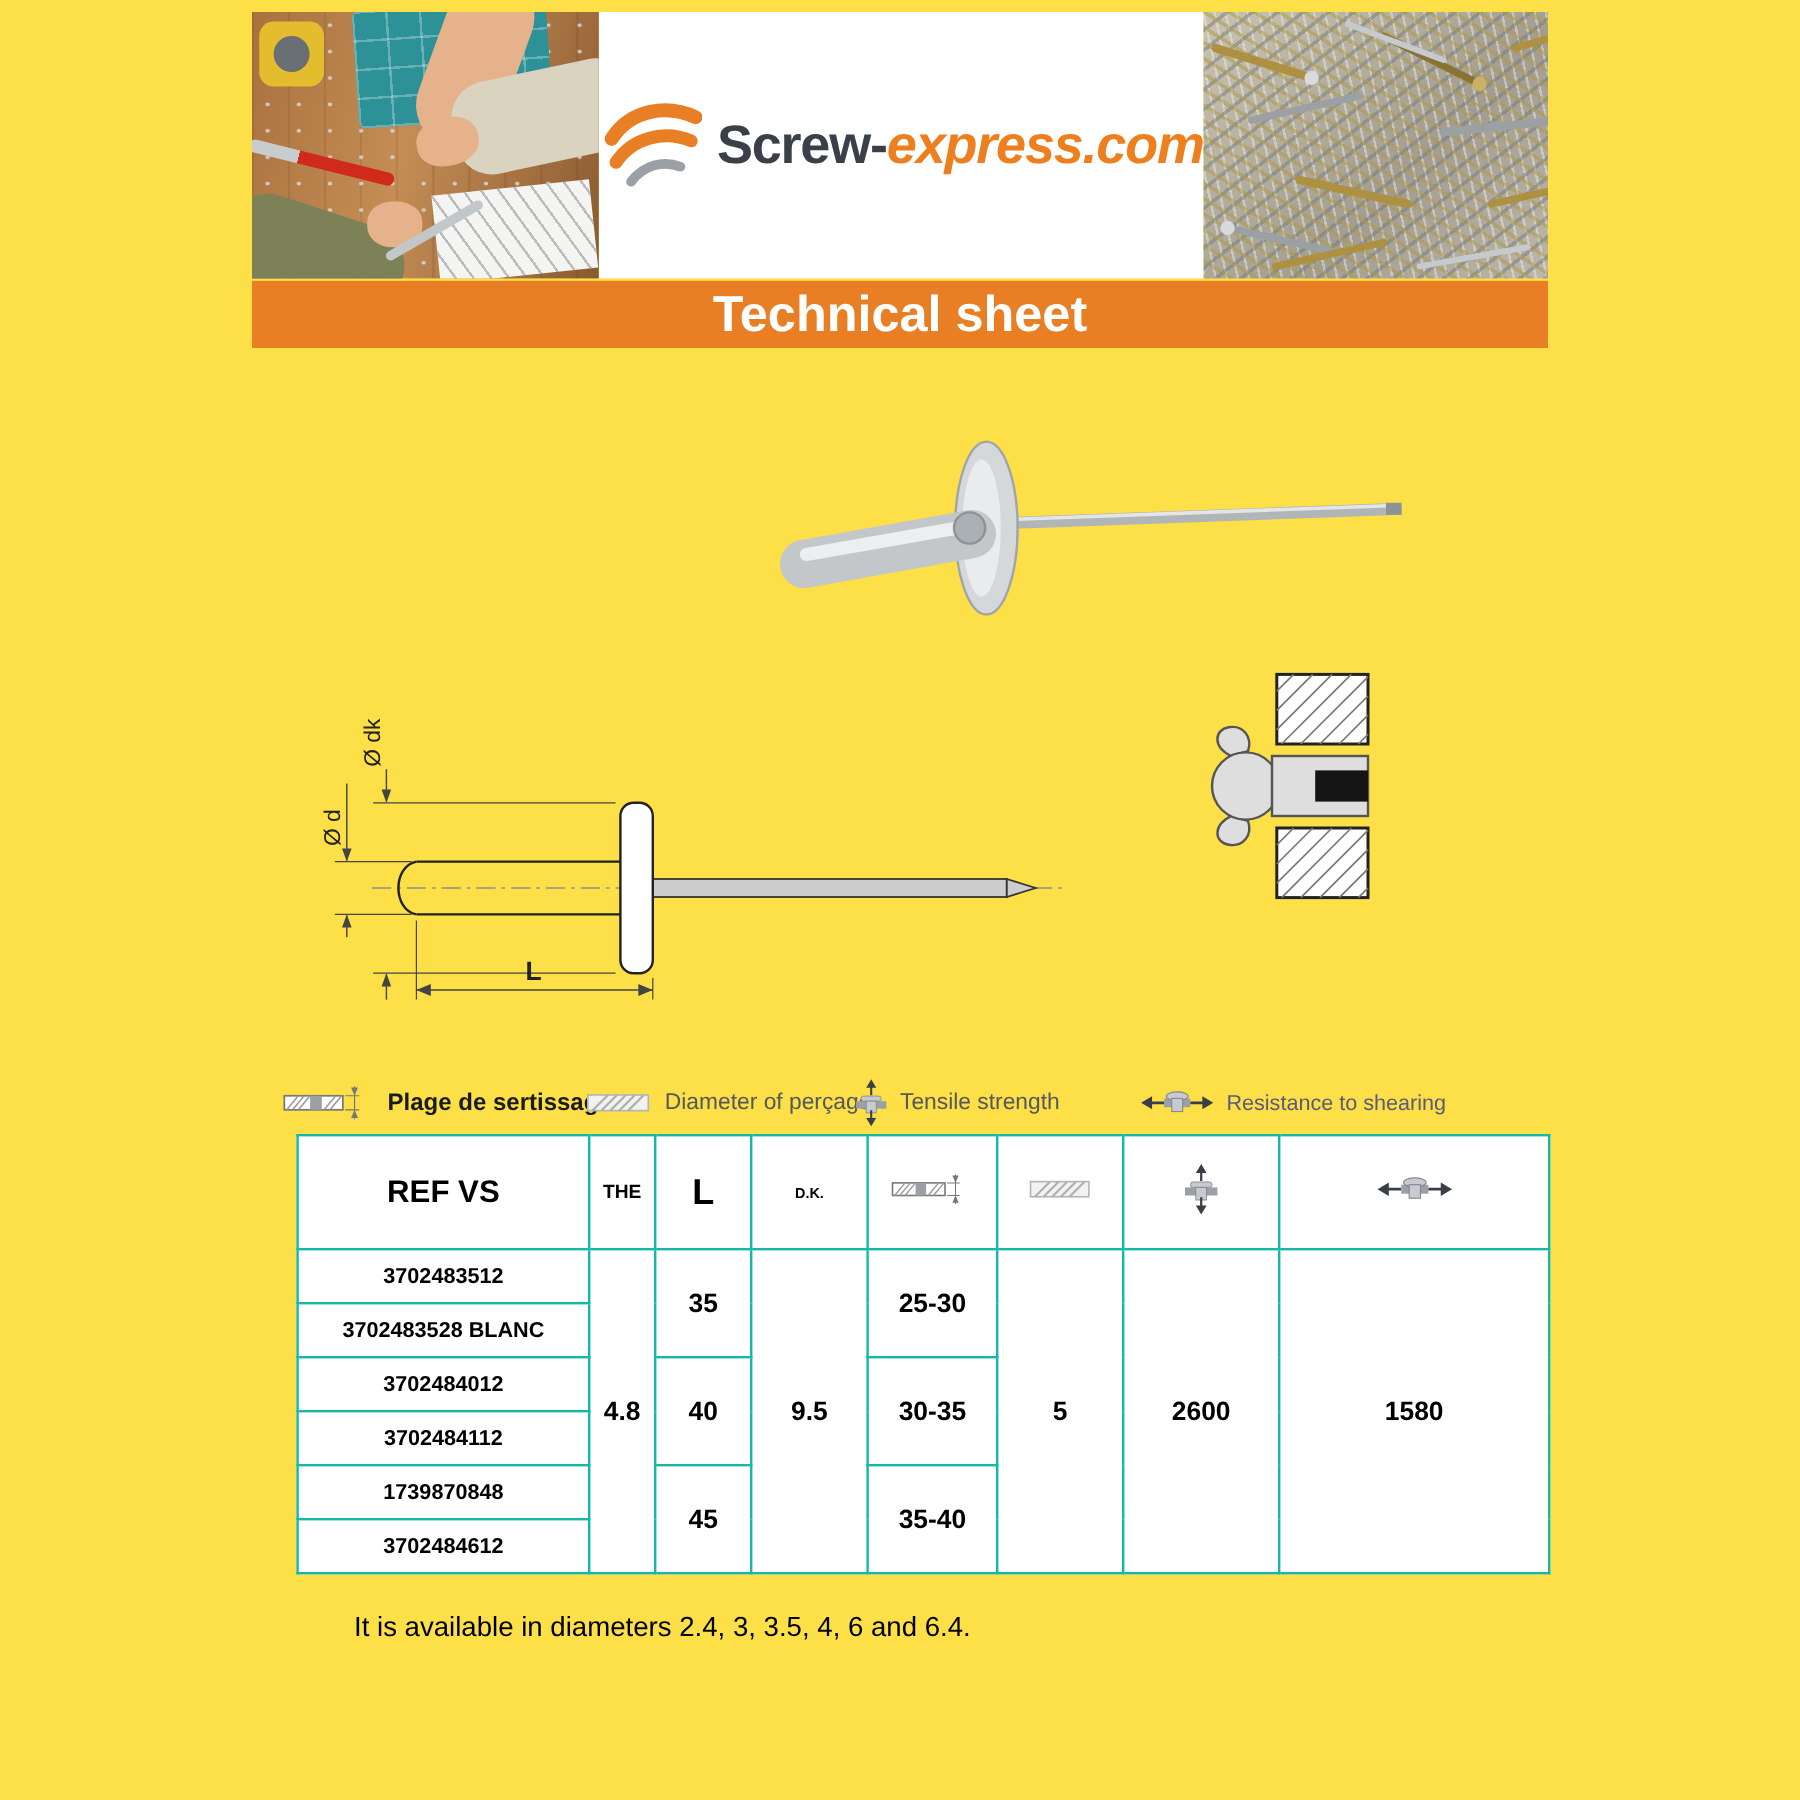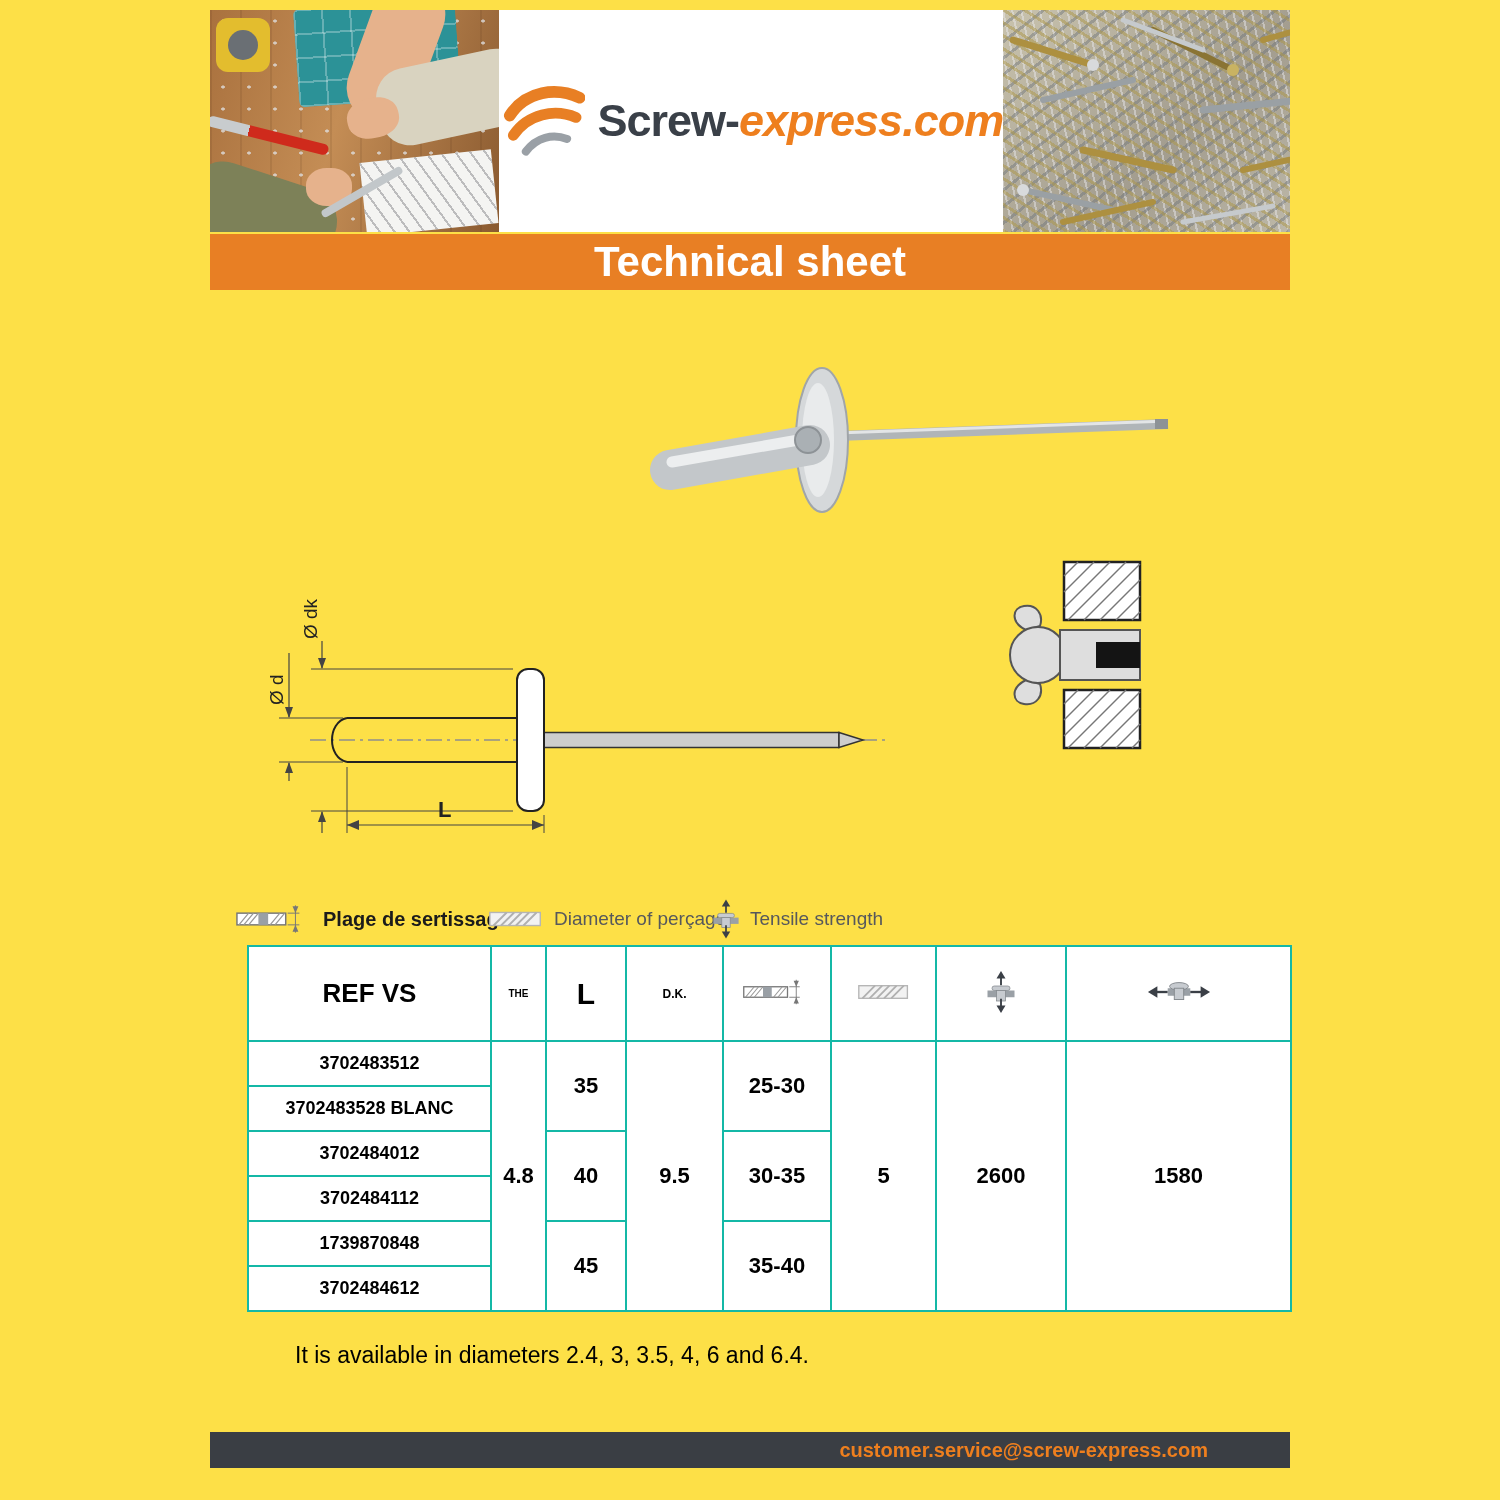--- a/index.html
+++ b/index.html
@@ -58,21 +58,21 @@
   .legend-label-strong{font-weight:bold;font-size:20px;color:#1b1b1b;}
   .legend-label{font-size:19px;color:#56585c;}
   .legend-label-purple{font-size:18px;color:#5b5b78;}
 
   
   .spec-table{position:absolute;left:247px;top:945px;border-collapse:collapse;table-layout:fixed;background:#fff;}
   .spec-table th,.spec-table td{border:2px solid #14b8a6;text-align:center;vertical-align:middle;padding:0;font-weight:bold;color:#000;}
   .spec-table tr{height:45px;}
   .spec-table tr.hrow{height:95px;}
   .h-ref{font-size:26px;}
-  .h-the{font-size:10px;font-weight:bold;}
+  .h-the{font-size:16px;font-weight:bold;}
   .h-l{font-size:30px;}
   .h-dk{font-size:12px;font-weight:bold;}
   .c-ref{font-size:18px;}
   .c-val{font-size:22px;}
 
   .note{position:absolute;left:295px;top:1342px;font-size:23px;color:#000;text-align:right;}
 
   
   .footer-bar{position:absolute;left:210px;top:1432px;width:1080px;height:36px;background:#3a3e44;
     display:flex;align-items:center;justify-content:flex-end;padding-right:82px;}
@@ -241,20 +241,32 @@
       <line x1="20" y1="9" x2="20" y2="20" stroke="#3a3f46" stroke-width="2.5"></line>
       <rect x="2" y="27" width="36" height="9" fill="#9aa0a6"></rect>
       <rect x="8" y="21" width="24" height="6" rx="3" fill="#c7cbd0" stroke="#83888d"></rect>
       <rect x="14" y="27" width="12" height="14" fill="#c7cbd0" stroke="#83888d"></rect>
       <line x1="20" y1="38" x2="20" y2="49" stroke="#3a3f46" stroke-width="2.5"></line>
       <path d="M20,57 L14,47 H26 Z" fill="#3a3f46"></path>
     </svg>
     <span class="legend-label">Tensile strength</span>
   </div>
 
+  <div class="legend-item" style="left:950px;">
+    <svg width="62" height="32" viewBox="0 0 68 34">
+      <path d="M1,17 L11,11 V23 Z" fill="#3a3f46"></path>
+      <line x1="10" y1="17" x2="22" y2="17" stroke="#3a3f46" stroke-width="2.5"></line>
+      <rect x="22" y="13" width="24" height="8" fill="#9aa0a6"></rect>
+      <ellipse cx="34" cy="11" rx="10" ry="4" fill="#c7cbd0" stroke="#83888d"></ellipse>
+      <rect x="29" y="13" width="10" height="12" fill="#c7cbd0" stroke="#83888d"></rect>
+      <line x1="46" y1="17" x2="58" y2="17" stroke="#3a3f46" stroke-width="2.5"></line>
+      <path d="M67,17 L57,11 V23 Z" fill="#3a3f46"></path>
+    </svg>
+    <span class="legend-label-purple">Resistance to shearing</span>
+  </div>
 
   <table class="spec-table">
     <colgroup>
       <col style="width:243px">
         <col style="width:55px">
         <col style="width:80px">
         <col style="width:97px">
       <col style="width:108px">
         <col style="width:105px">
         <col style="width:130px">
@@ -334,17 +346,14 @@
         <td class="c-val" rowspan="2">35-40</td>
       </tr>
       <tr>
         <td class="c-ref">3702484612</td>
       </tr>
     </tbody>
   </table>
 
   <p class="note">It is available in diameters 2.4, 3, 3.5, 4, 6 and 6.4.</p>
 
-  <div class="footer-bar">
-    <span class="footer-email">customer.service@screw-express.com</span>
-  </div>
 
 </div>
 
 </body></html>

